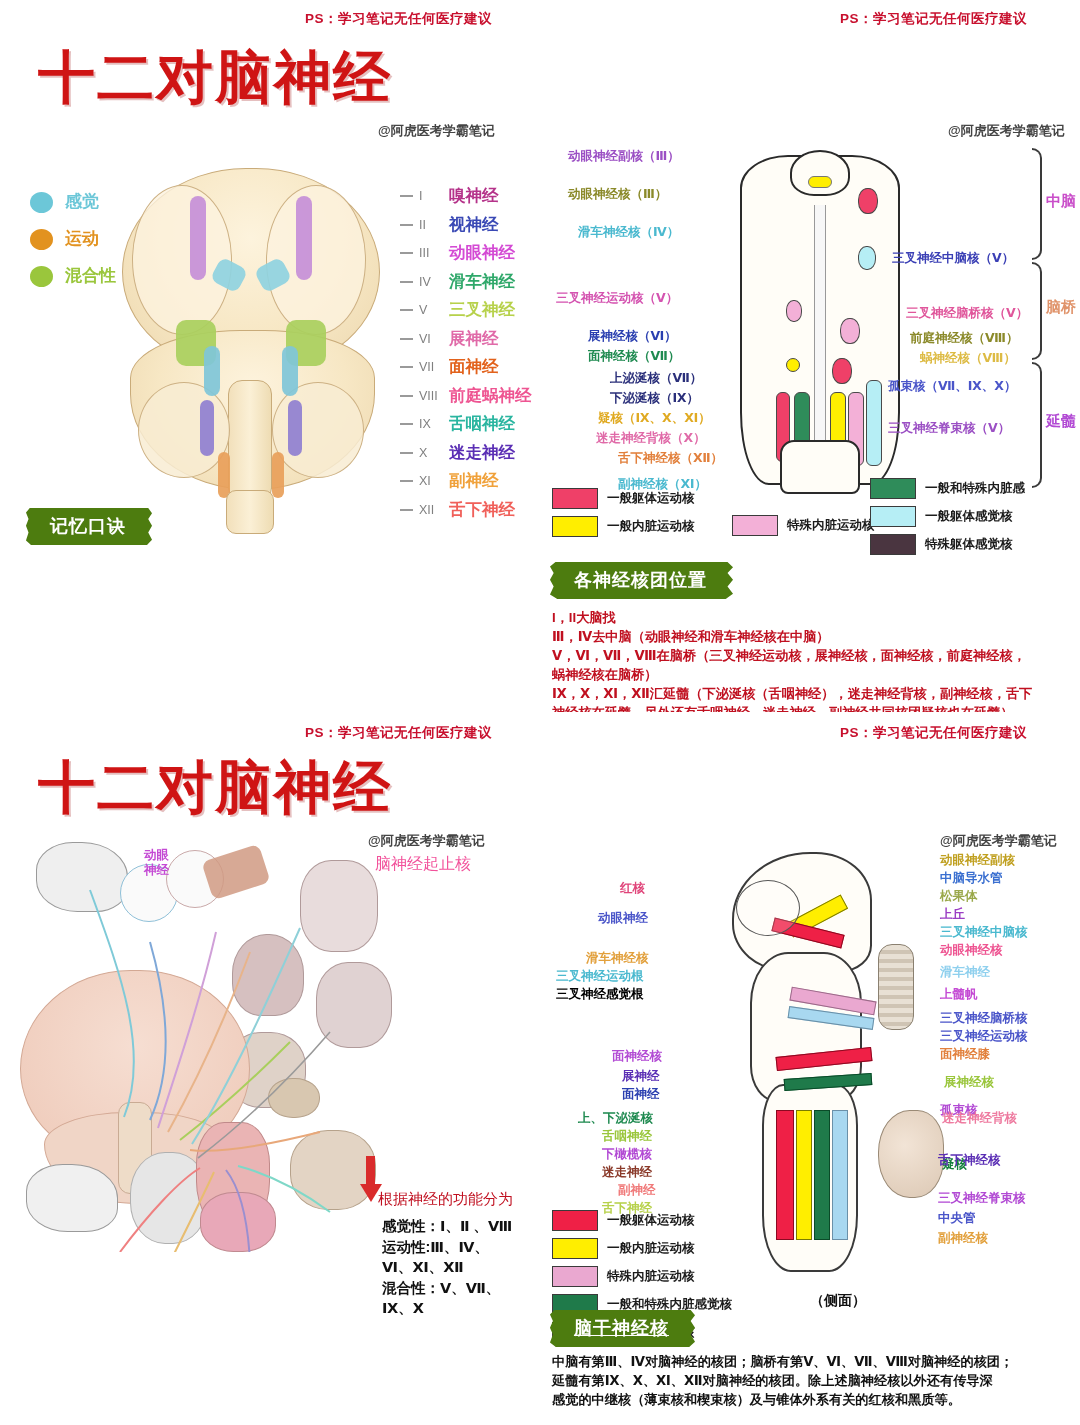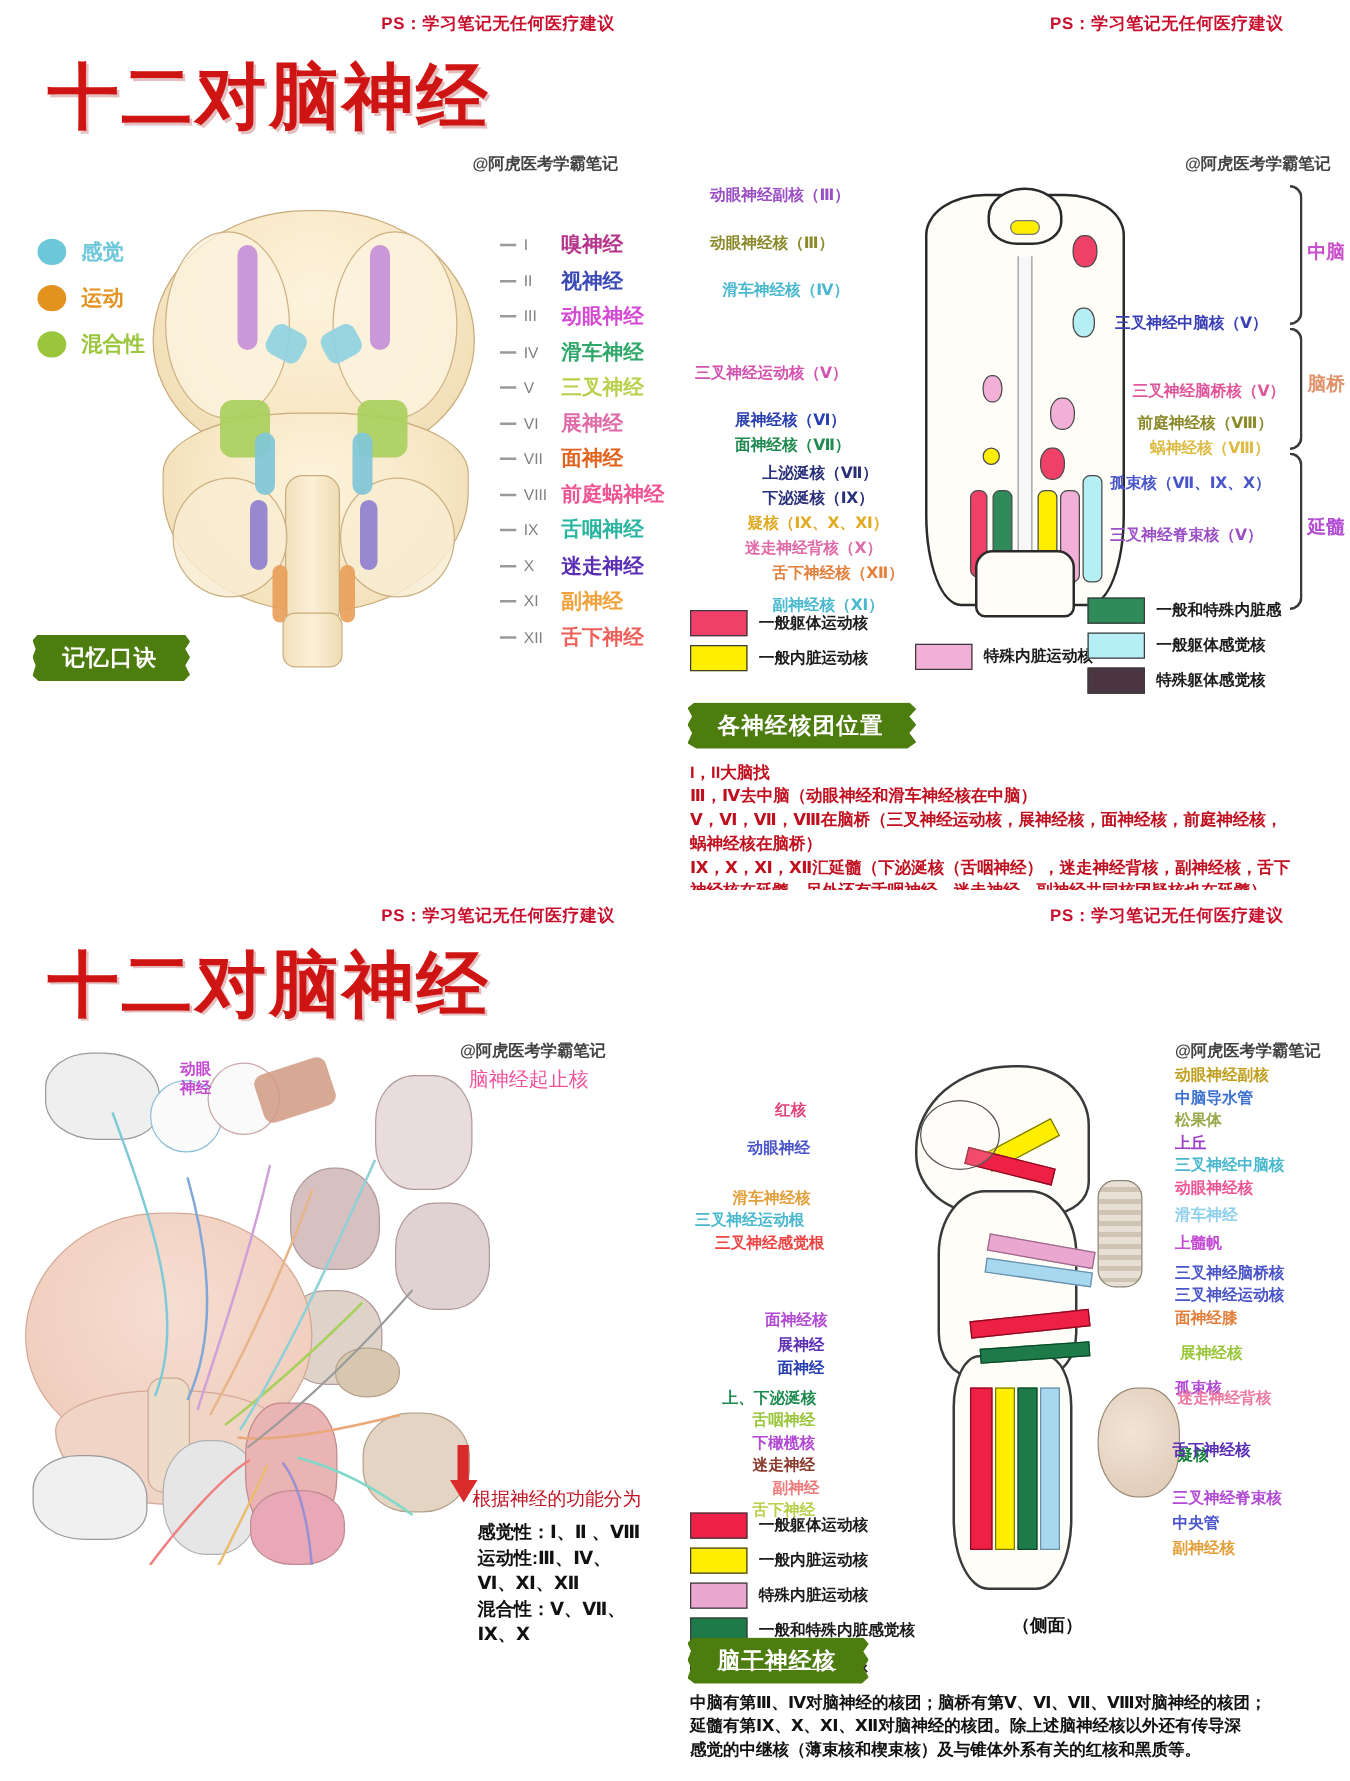--- a/index.html
+++ b/index.html
@@ -50,21 +50,21 @@
   }
 
   .body-text {
     position: absolute; font-size: 13.2px; line-height: 19px;
     font-weight: bold; color: #121212; white-space: pre-wrap;
   }
   .body-text.red { color: #c01020; }
 
   
   .dot-legend { position: absolute; }
-  .dot-row { display: flex; align-items: center; margin-bottom: 14px; }
+  .dot-row { display: flex; align-items: flex-end; margin-bottom: 14px; }
   .dot { width: 23px; height: 21px; border-radius: 50%; margin-right: 12px; }
   .dot-label { font-size: 17px; font-weight: bold; }
 
   
   .nerve-list { position: absolute; }
   .nerve-row { display: flex; align-items: center; height: 28.5px; }
   .nerve-lead { width: 13px; height: 2px; background: #9a9a9a; margin-right: 6px; }
   .nerve-num { width: 30px; font-size: 12.5px; color: #808080; font-weight: normal; }
   .nerve-name { font-size: 16.5px; font-weight: bold; white-space: nowrap; }
 
@@ -416,21 +416,21 @@
       <div style="position:absolute;left:256px;top:398px;width:16px;height:130px;background:#ffee00;border:1px solid #7a7a00;"></div>
       <div style="position:absolute;left:274px;top:398px;width:16px;height:130px;background:#1f7a4a;border:1px solid #0a4a28;"></div>
       <div style="position:absolute;left:292px;top:398px;width:16px;height:130px;background:#a8d8f0;border:1px solid #6a90a8;"></div>
       <div style="position:absolute;left:196px;top:168px;width:64px;height:56px;border:1.6px solid #555;border-radius:50%;background:rgba(255,255,255,.2);"></div>
     </div>
 
     <div class="label" style="left:80px;  top:168px; color:#e0457a">红核</div>
     <div class="label" style="left:58px;  top:198px; color:#4a55c9">动眼神经</div>
     <div class="label" style="left:46px;  top:238px; color:#e2a03c">滑车神经核</div>
     <div class="label" style="left:16px;  top:256px; color:#4ab9cf">三叉神经运动根</div>
-    <div class="label" style="left:32px;  top:274px; color:#ef4444">三叉神经感觉根</div>
+    <div class="label" style="left:16px;  top:274px; color:#000000">三叉神经感觉根</div>
     <div class="label" style="left:72px;  top:336px; color:#b24ad4">面神经核</div>
     <div class="label" style="left:82px;  top:356px; color:#5b2fb5">展神经</div>
     <div class="label" style="left:82px;  top:374px; color:#2a3fb0">面神经</div>
     <div class="label" style="left:38px;  top:398px; color:#1f8a50">上、下泌涎核</div>
     <div class="label" style="left:62px;  top:416px; color:#9ac63c">舌咽神经</div>
     <div class="label" style="left:62px;  top:434px; color:#b24ad4">下橄榄核</div>
     <div class="label" style="left:62px;  top:452px; color:#8a3a2a">迷走神经</div>
     <div class="label" style="left:78px;  top:470px; color:#f07a7a">副神经</div>
     <div class="label" style="left:62px;  top:488px; color:#b7d14b">舌下神经</div>
 

